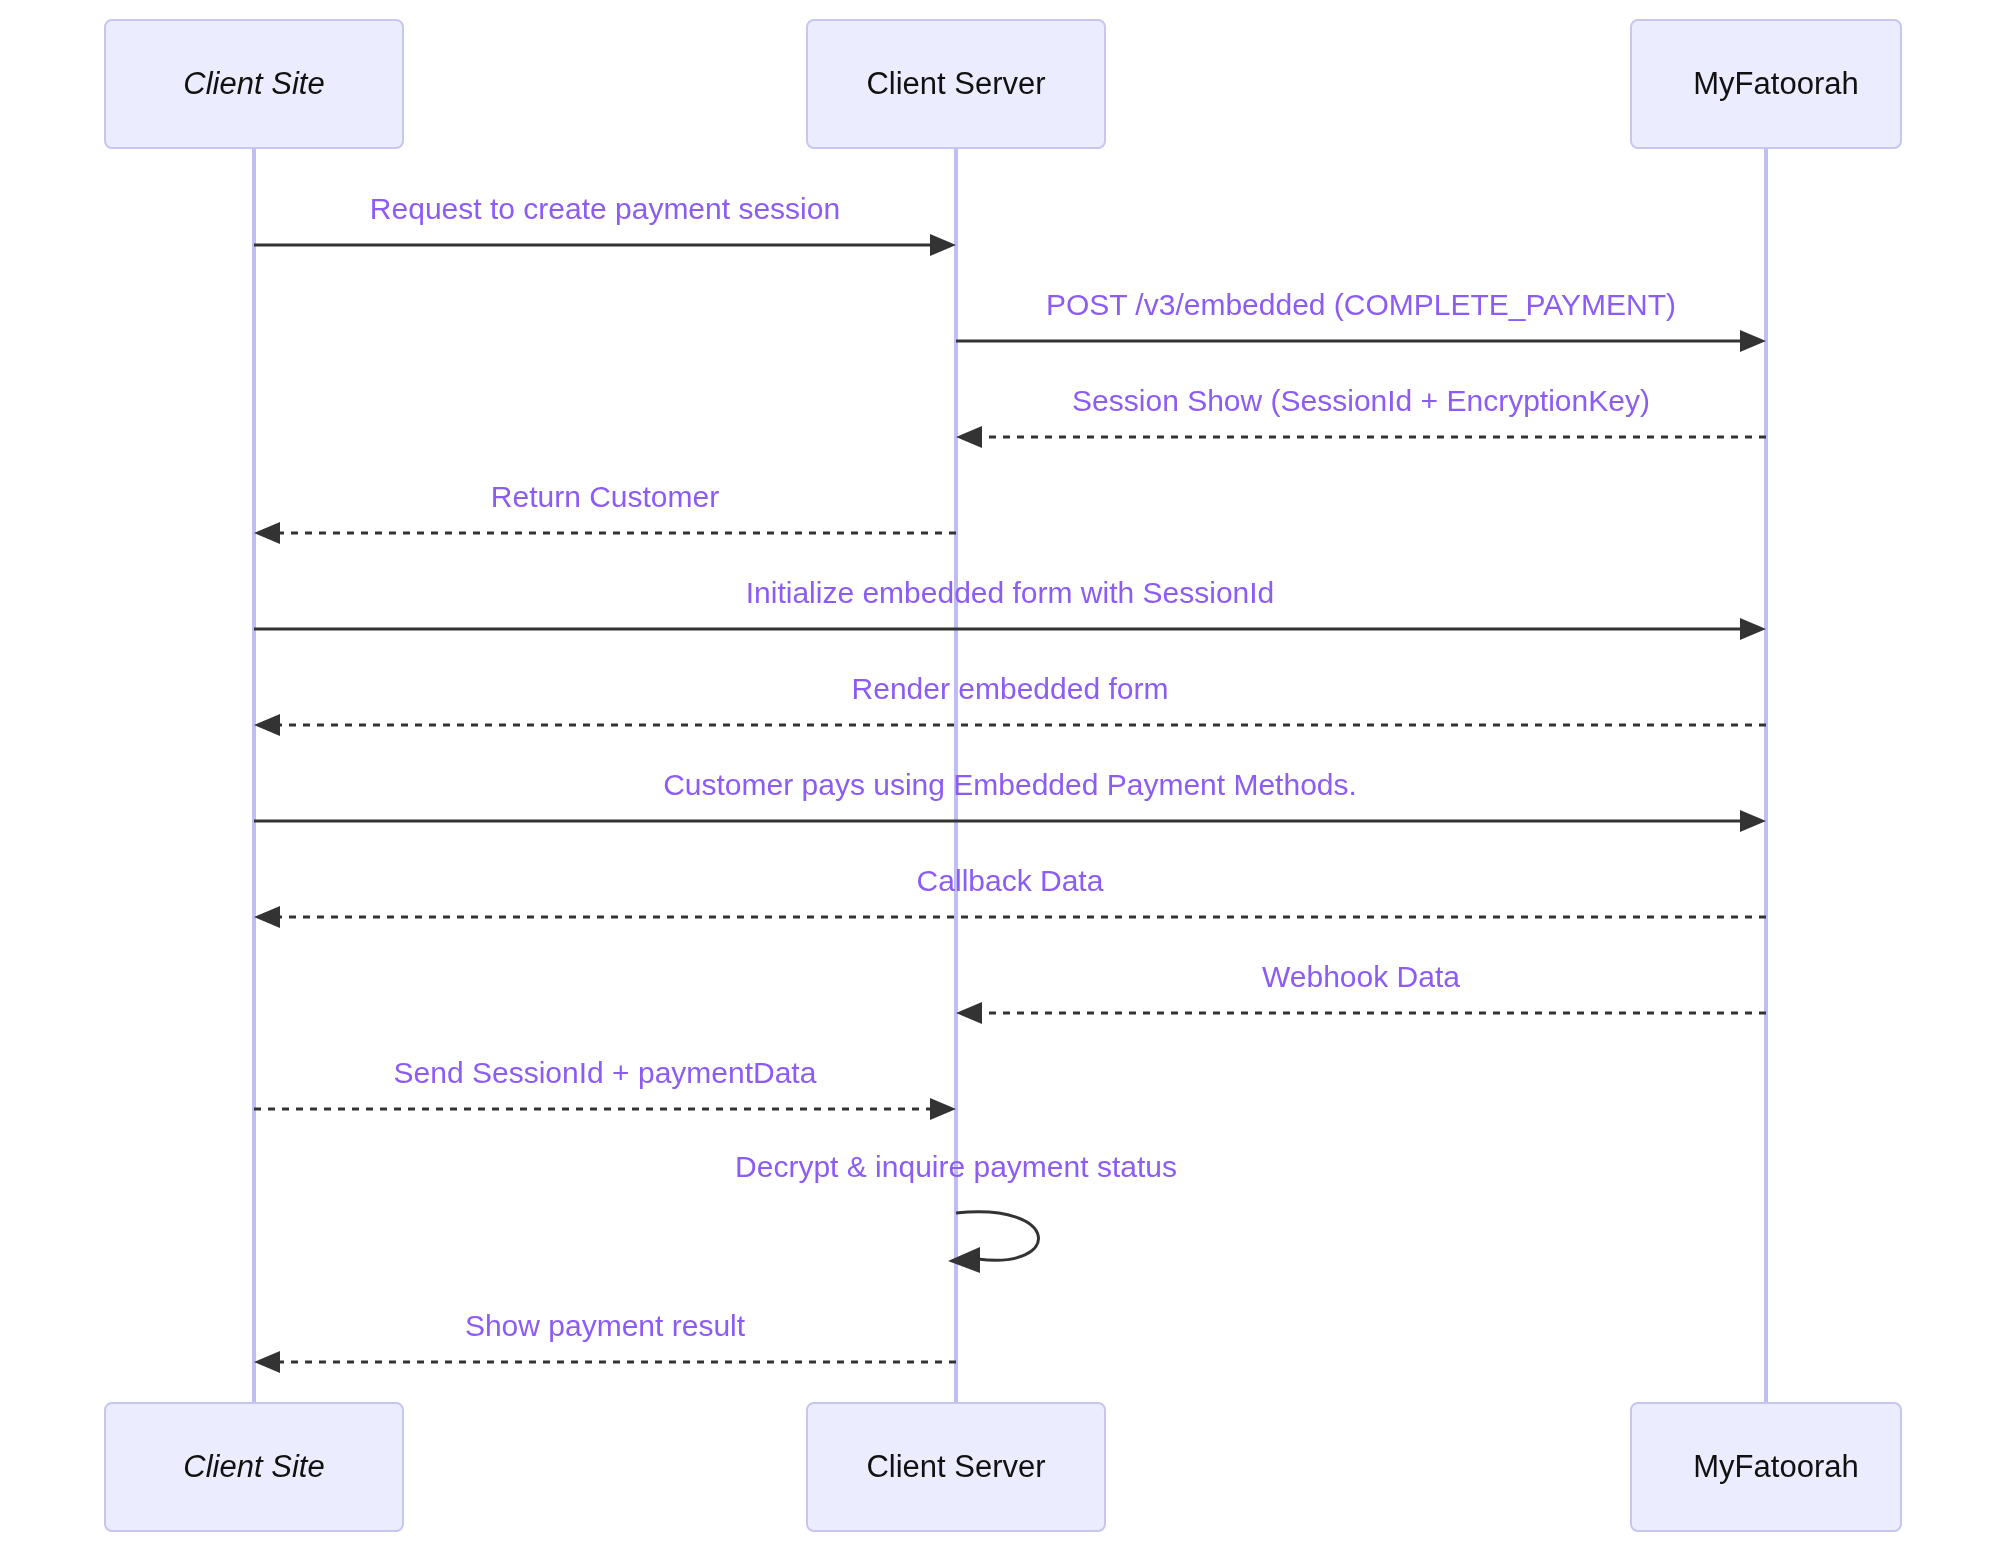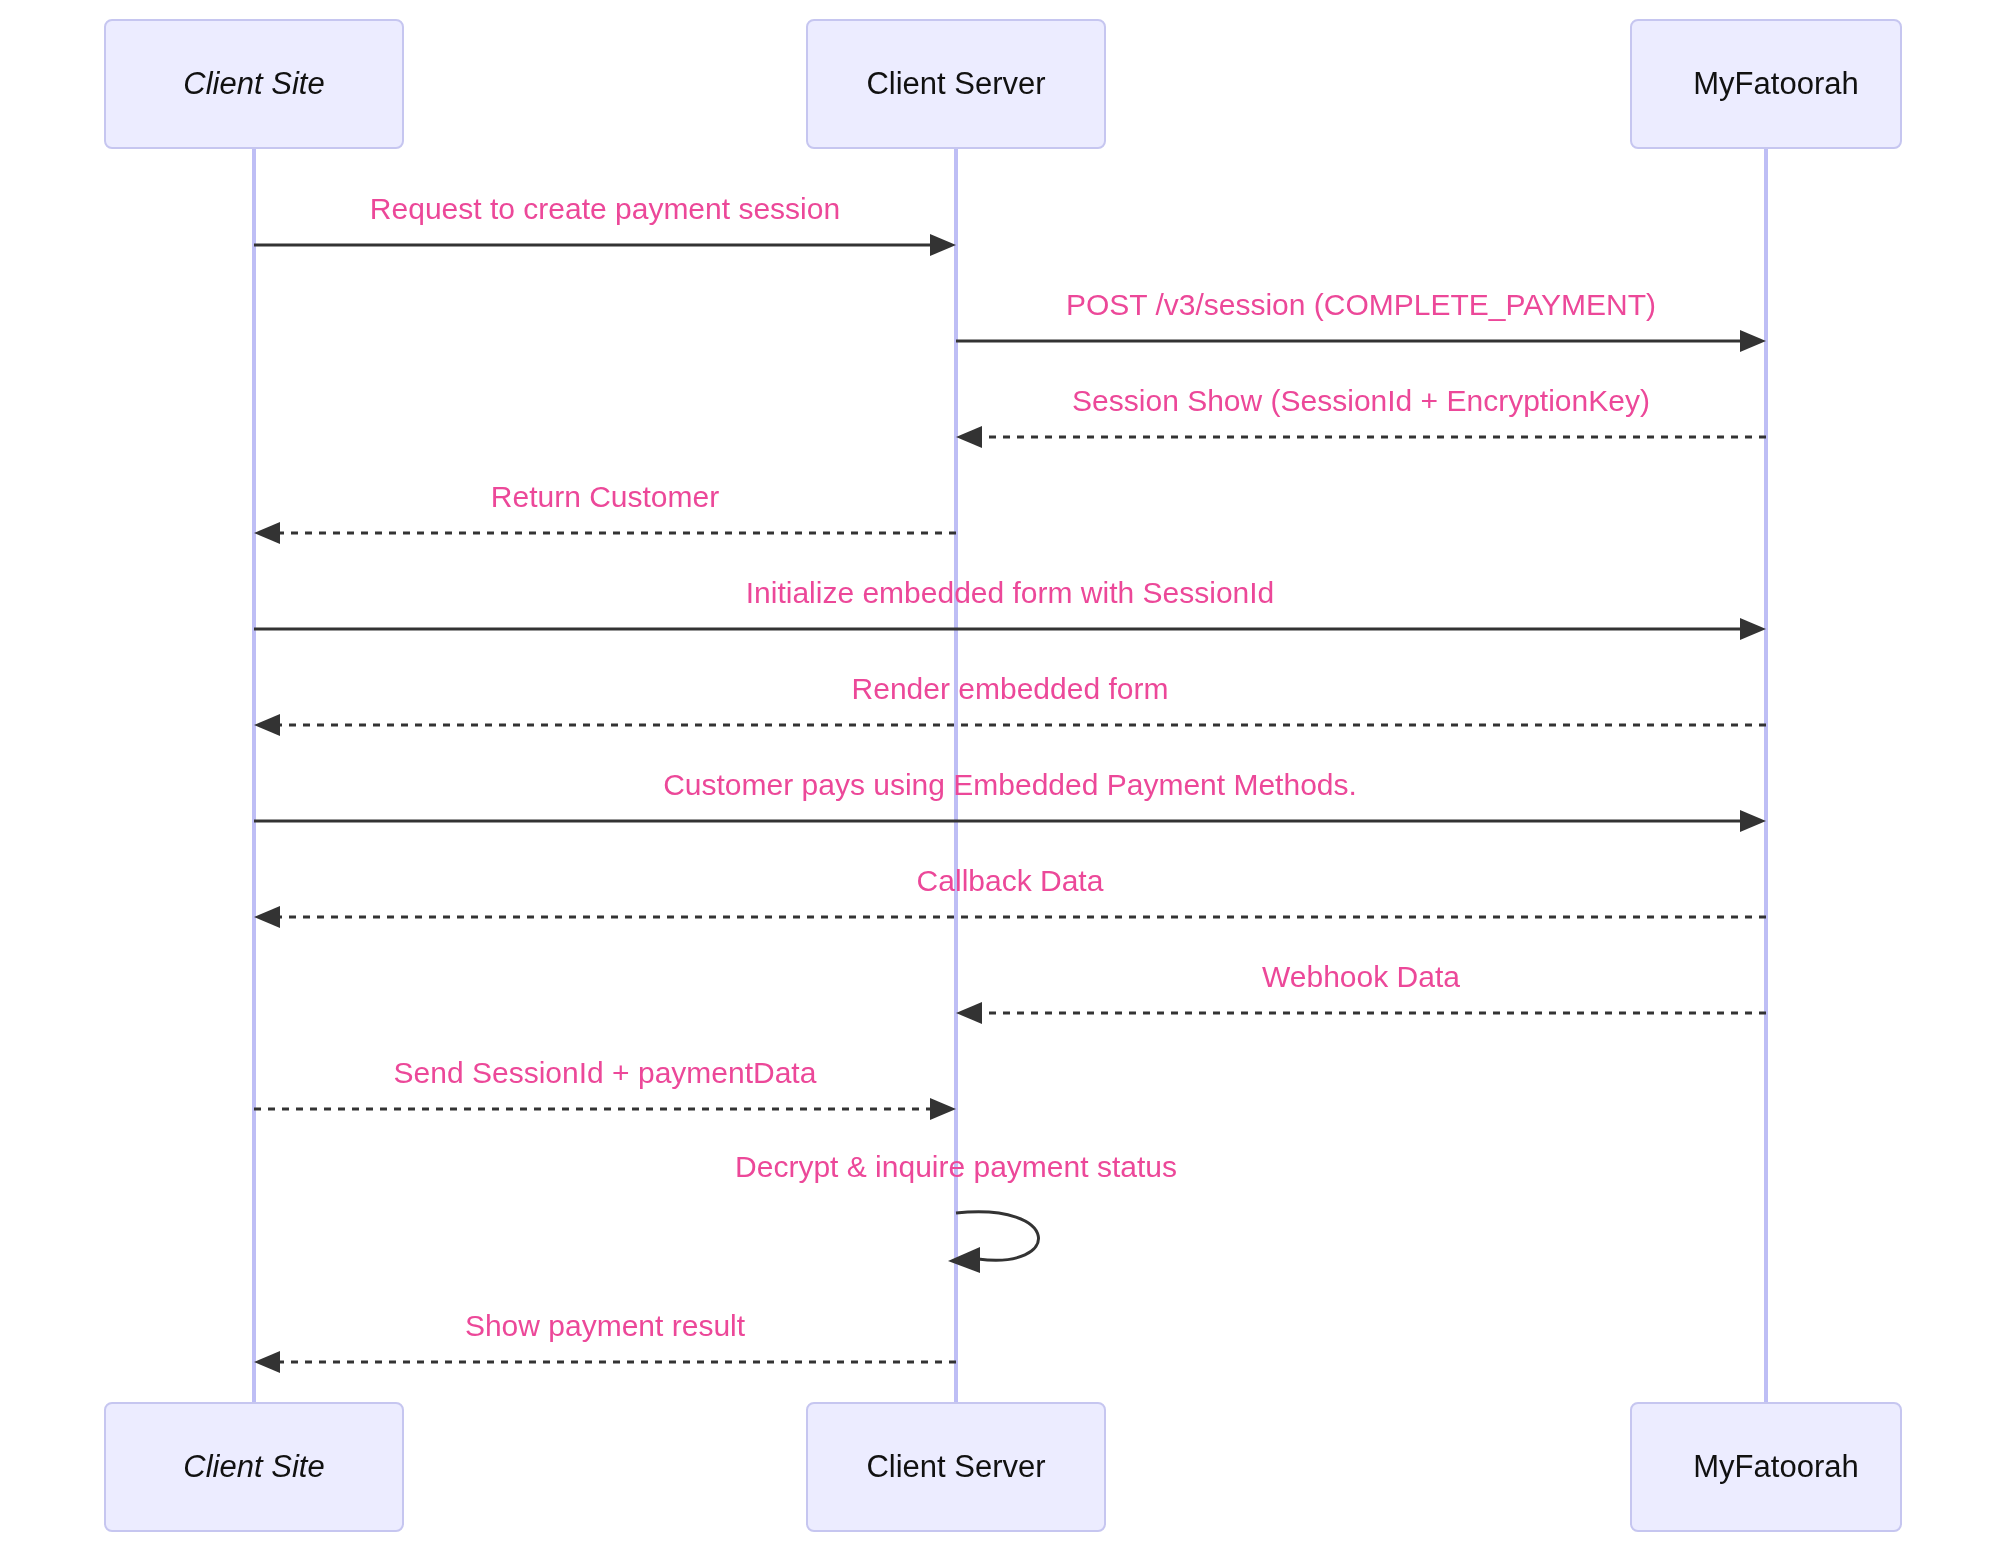--- a/index.html
+++ b/index.html
@@ -41,21 +41,21 @@
   .col-site    { left: 104px;  width: 300px; font-style: italic; }
   .col-server  { left: 806px;  width: 300px; }
   .col-fat     { left: 1630px; width: 272px; padding-left: 20px; }
   .row-top     { top: 19px; }
   .row-bottom  { top: 1402px; }
   .msg {
     position: absolute;
     transform: translateX(-50%);
     font-size: 30px;
     line-height: 36px;
-    color: #ec4899;
+    color: #8b5cf6;
     white-space: nowrap;
   }
   .m0  { left: 605px;  top: 191px; }
   .m1  { left: 1361px; top: 287px; }
   .m2  { left: 1361px; top: 383px; }
   .m3  { left: 605px;  top: 479px; }
   .m4  { left: 1010px; top: 575px; }
   .m5  { left: 1010px; top: 671px; }
   .m6  { left: 1010px; top: 767px; }
   .m7  { left: 1010px; top: 863px; }
@@ -143,21 +143,21 @@
     <span class="actor-label">Client Site</span>
   </div>
   <div class="actor-box col-server row-bottom">
     <span class="actor-label">Client Server</span>
   </div>
   <div class="actor-box col-fat row-bottom">
     <span class="actor-label">MyFatoorah</span>
   </div>
 
   <div class="msg m0">Request to create payment session</div>
-  <div class="msg m1">POST /v3/session (COMPLETE_PAYMENT)</div>
+  <div class="msg m1">POST /v3/embedded (COMPLETE_PAYMENT)</div>
   <div class="msg m2">Session Show (SessionId + EncryptionKey)</div>
   <div class="msg m3">Return Customer</div>
   <div class="msg m4">Initialize embedded form with SessionId</div>
   <div class="msg m5">Render embedded form</div>
   <div class="msg m6">Customer pays using Embedded Payment Methods.</div>
   <div class="msg m7">Callback Data</div>
   <div class="msg m8">Webhook Data</div>
   <div class="msg m9">Send SessionId + paymentData</div>
   <div class="msg m10">Decrypt &amp; inquire payment status</div>
   <div class="msg m11">Show payment result</div>

